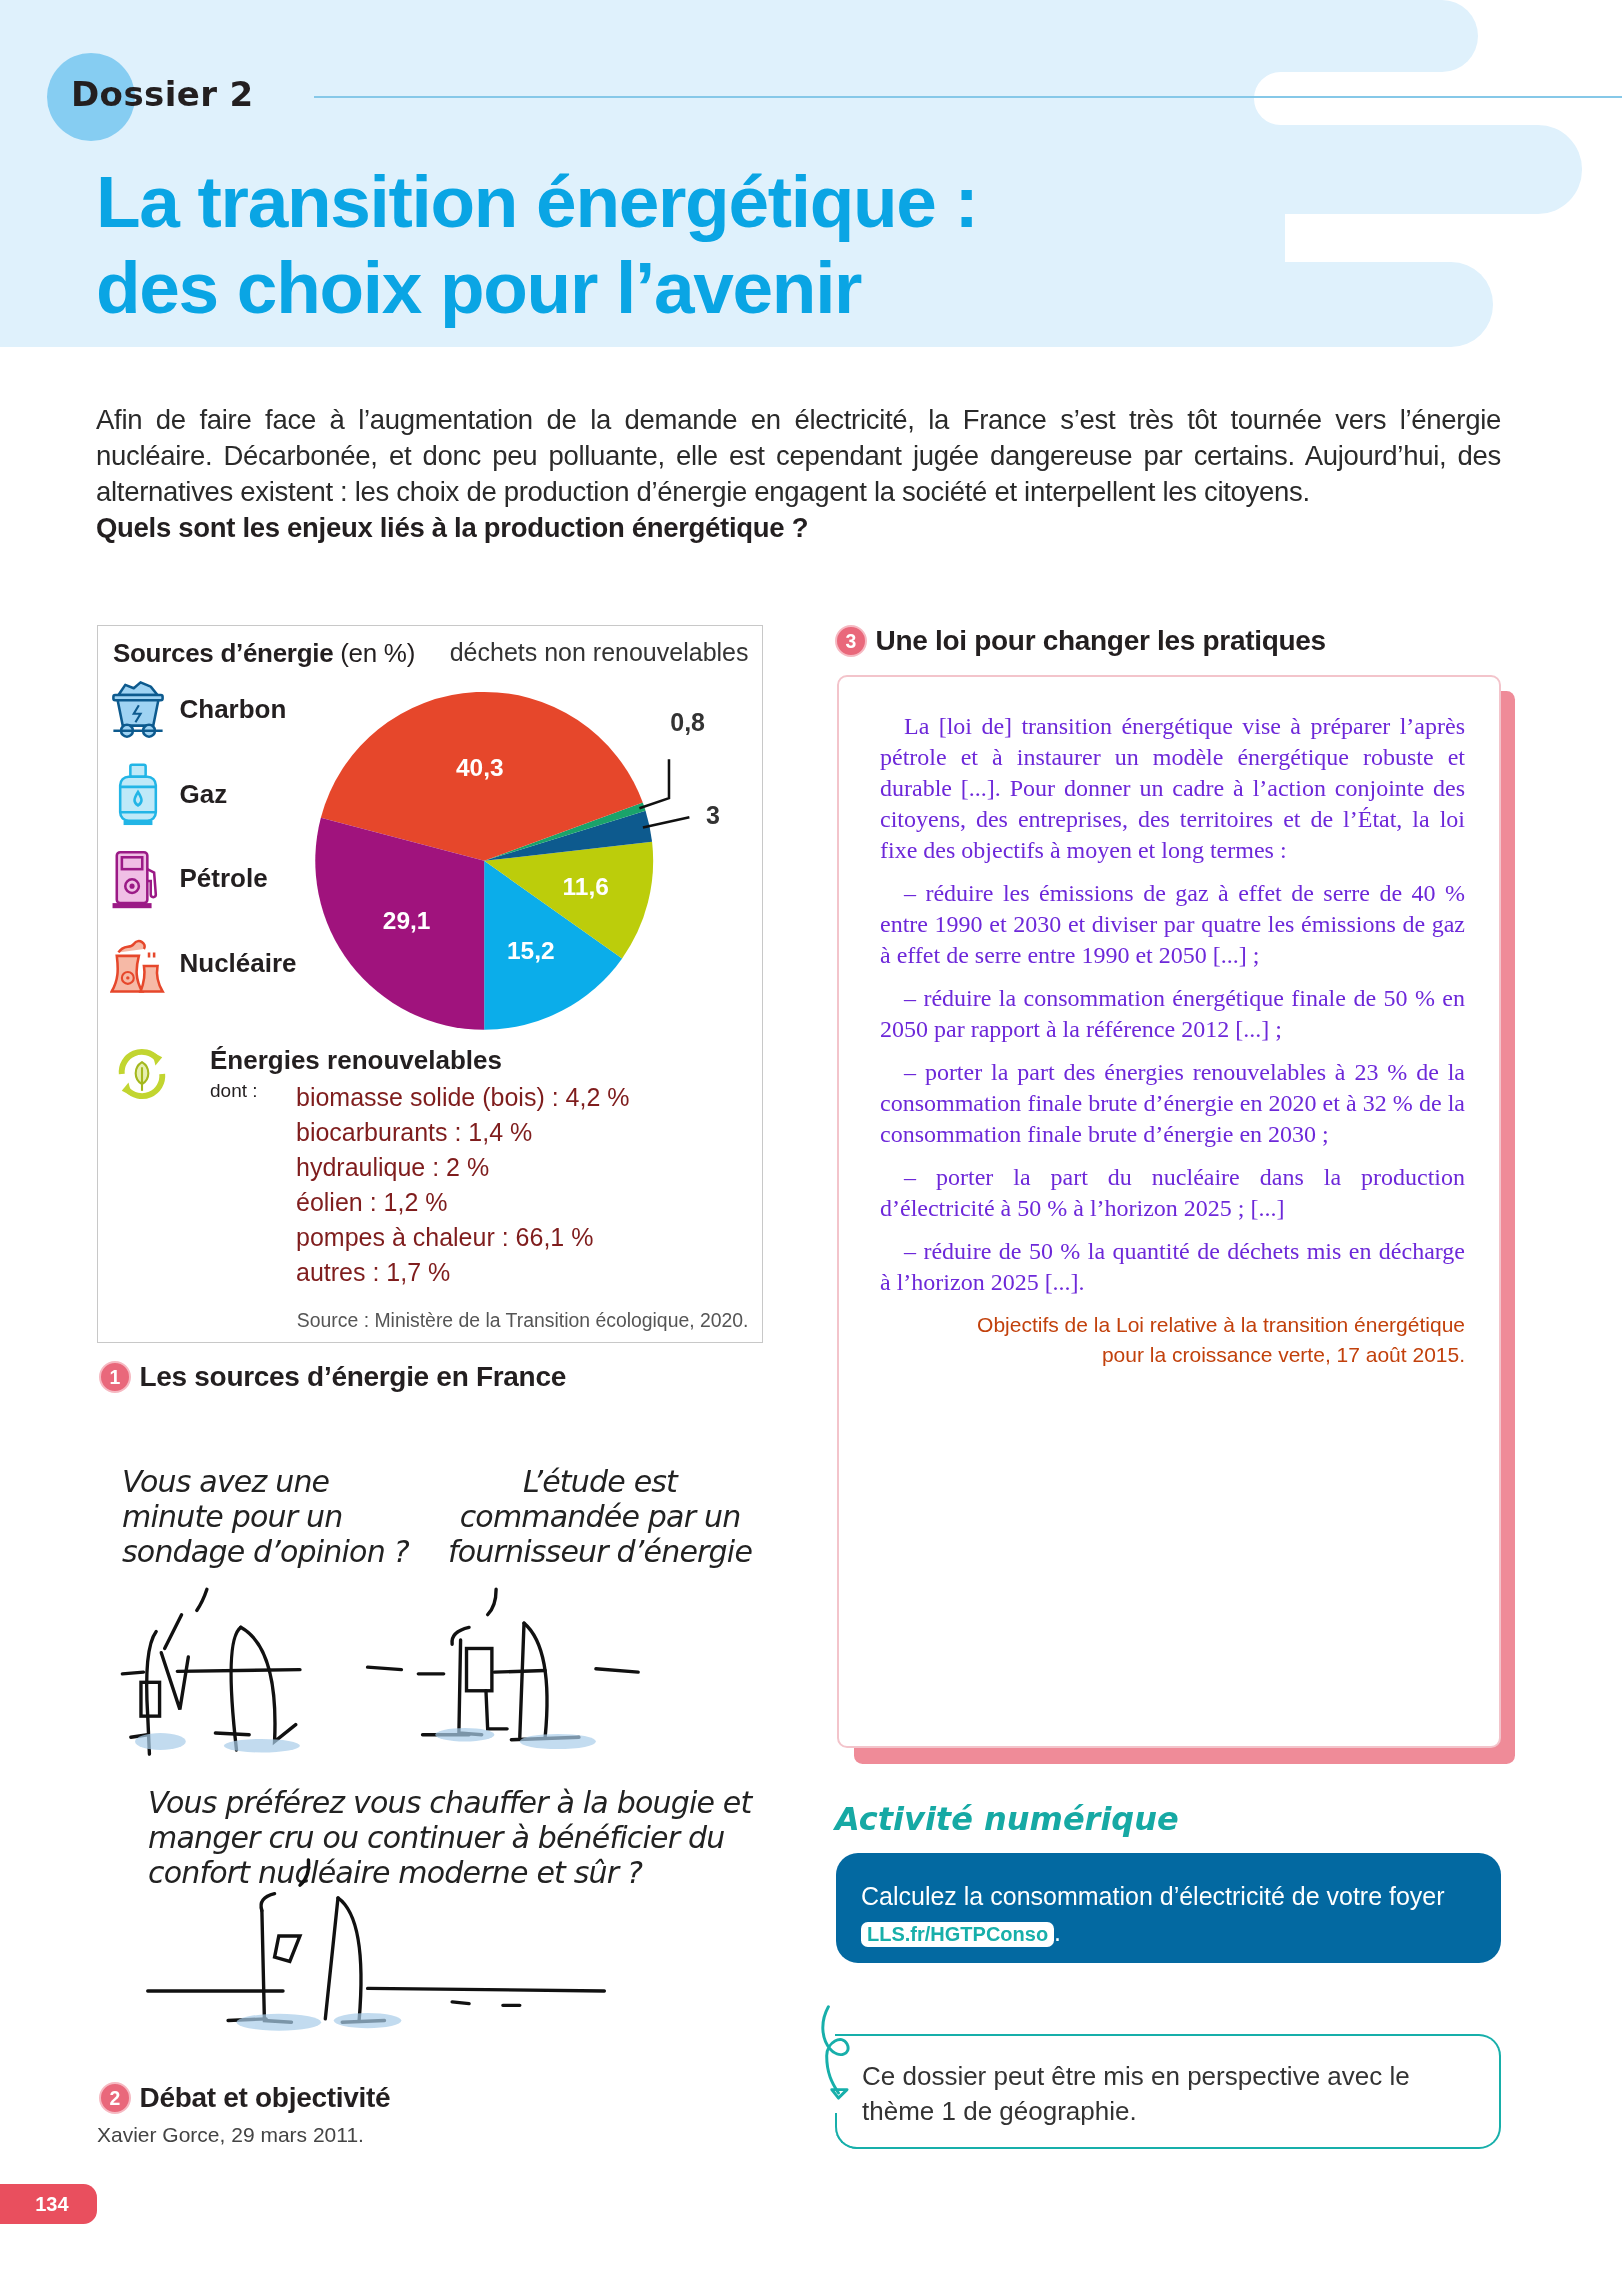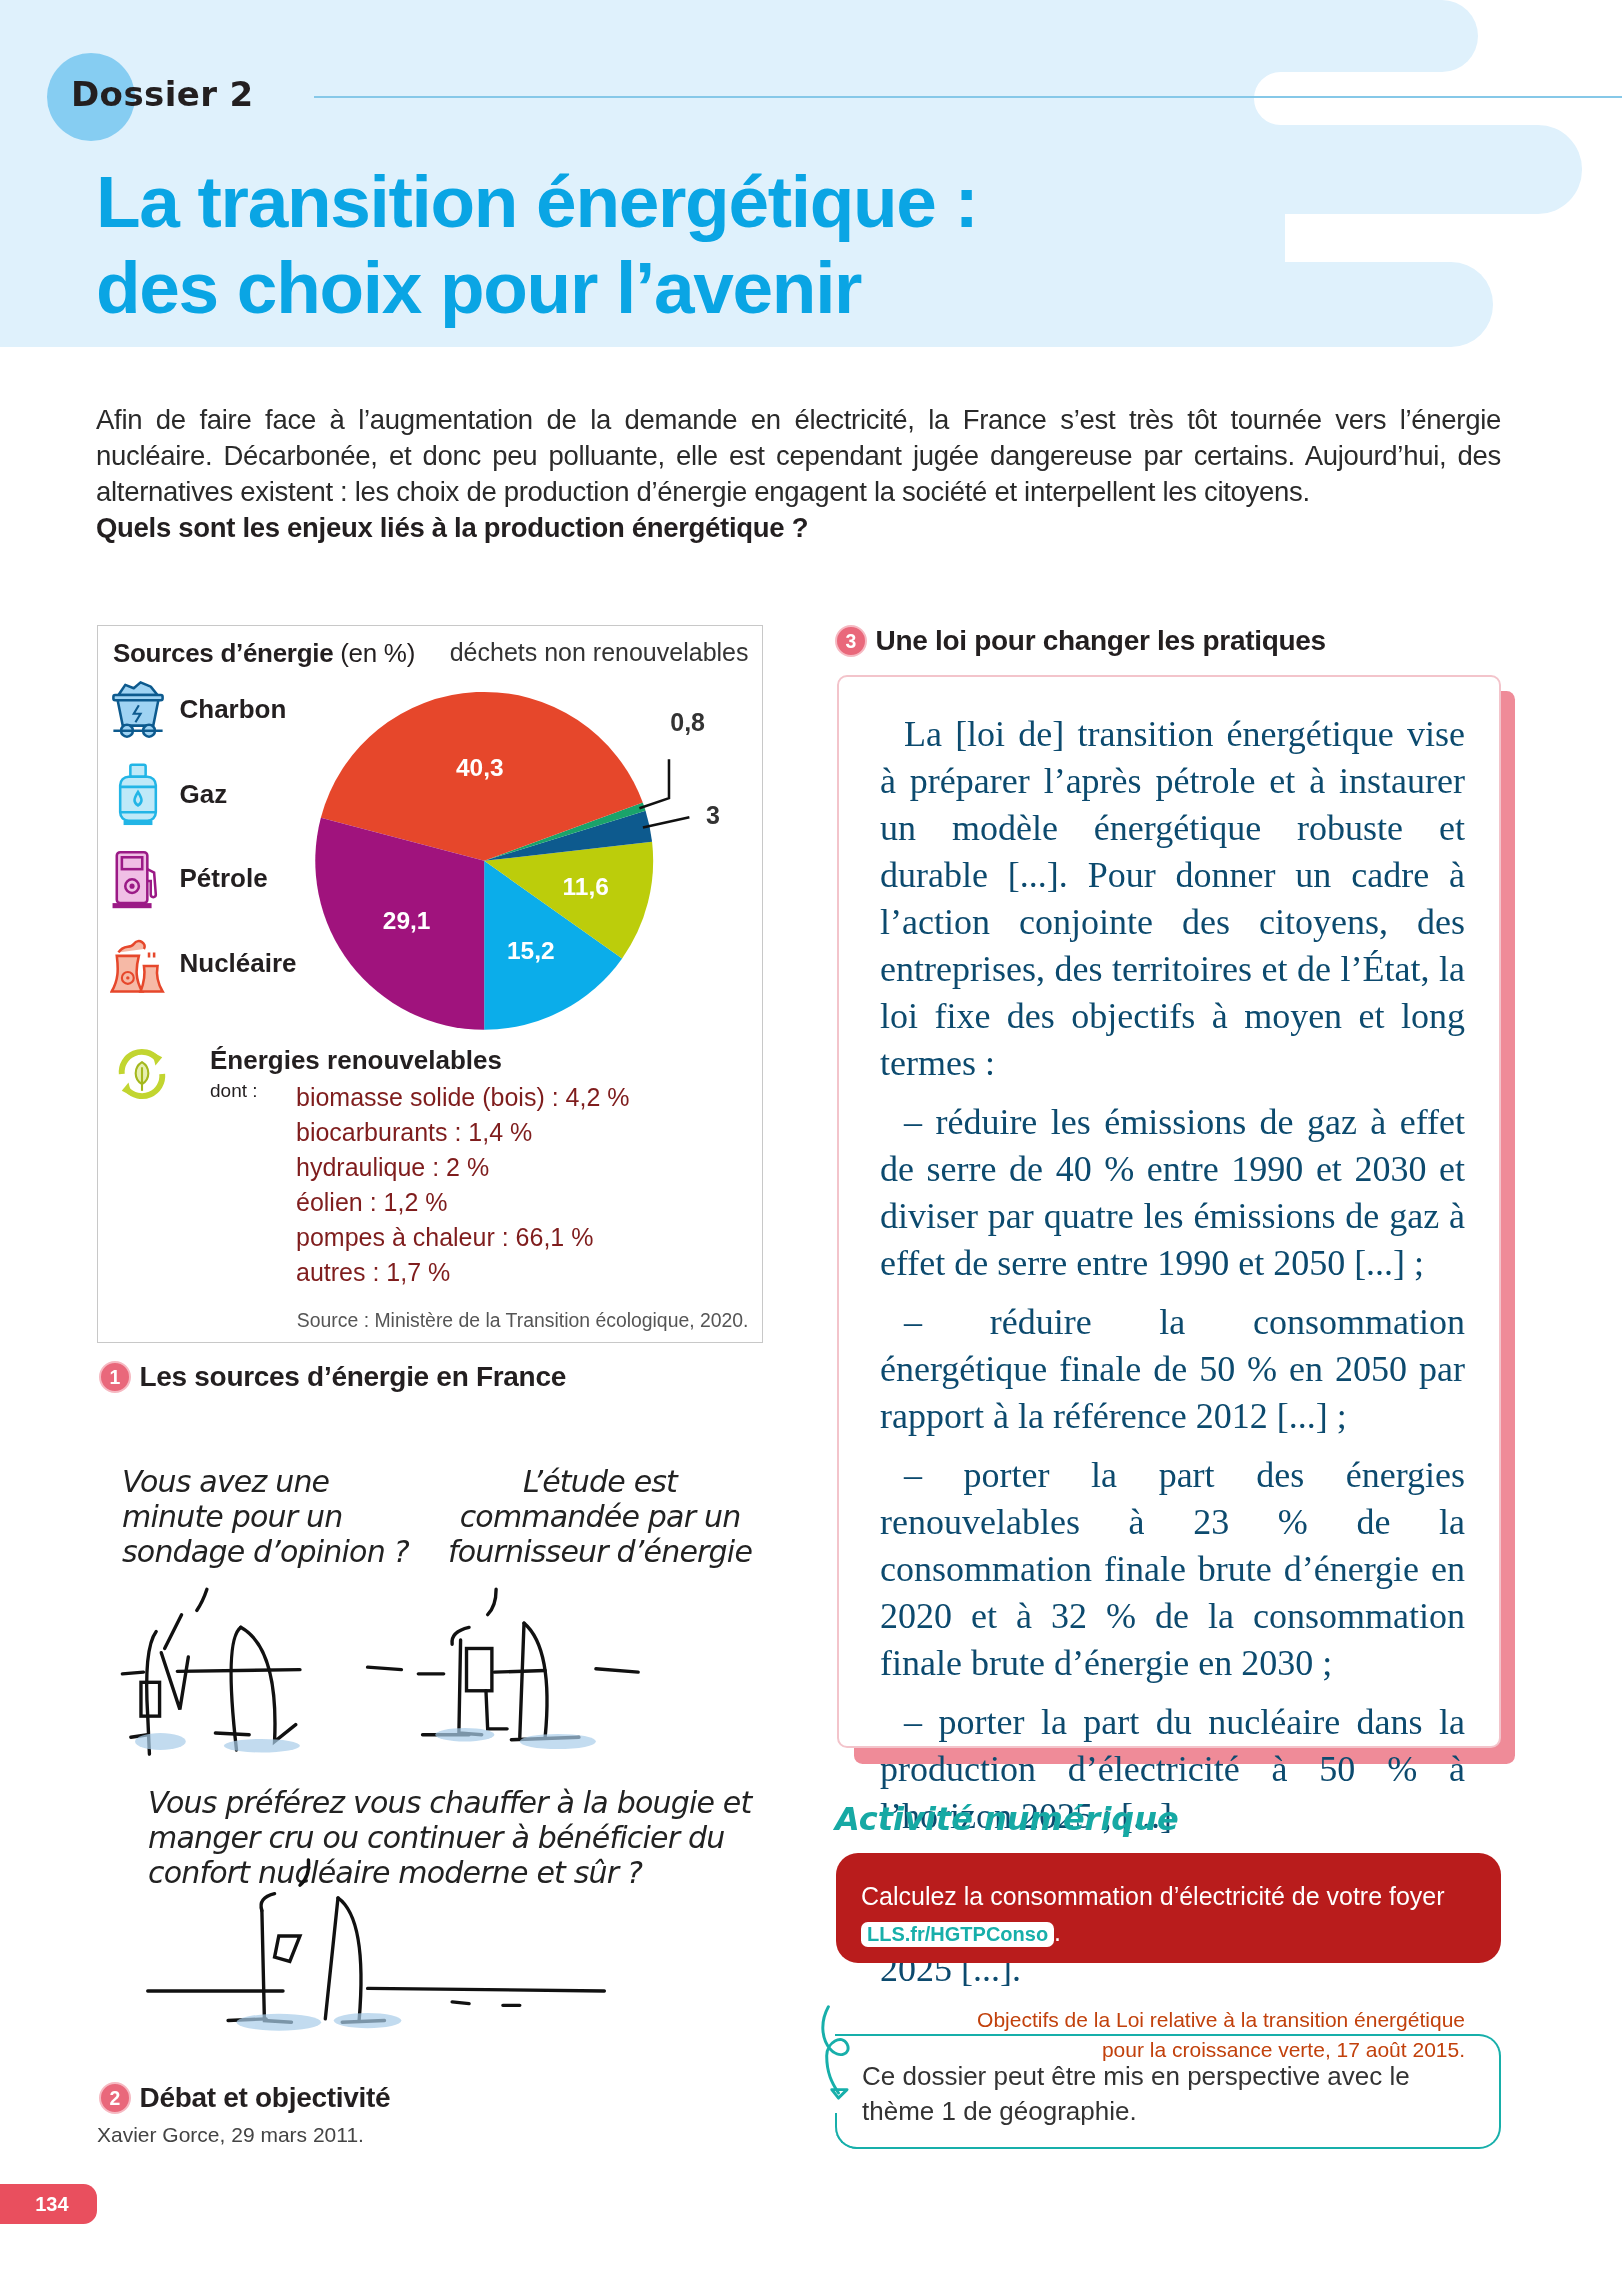--- a/index.html
+++ b/index.html
@@ -51,26 +51,26 @@
   
   .cartoon { position: absolute; left: 97px; top: 1437px; width: 668px; height: 609px; }
   .cartoon-text { position: absolute; font-family: "DejaVu Sans", sans-serif; font-size: 30px; line-height: 35px; color: #222; font-style: italic; letter-spacing: -0.8px; }
   .credit { position: absolute; left: 97px; top: 2123px; font-size: 21px; color: #444; }
 
   .page-number { position: absolute; left: 0; top: 2184px; width: 97px; height: 40px; background: #e94f5e; border-radius: 0 13.5px 13.5px 0; color: #fff; font-weight: bold; font-size: 20px; display: flex; align-items: center; justify-content: center; padding-left: 6.8px; }
 
   
   .law-shadow { position: absolute; left: 854px; top: 691px; width: 661px; height: 1073px; background: #ef8b98; border-radius: 8.5px; }
   .law-box { position: absolute; left: 837px; top: 675px; width: 664px; height: 1073px; background: #fff; border: 2.5px solid #f3c4cb; border-radius: 10px; padding: 34px 34px 0 41px; }
-  .law-p { font-family: "Liberation Serif", "DejaVu Serif", serif; font-size: 36px; line-height: 47px; color: #0c4a6e; text-align: justify; text-indent: 24px; margin-bottom: 12px; }
+  .law-p { font-family: "Liberation Serif", "DejaVu Serif", serif; font-size: 24px; line-height: 31px; color: #6d28d9; text-align: justify; text-indent: 24px; margin-bottom: 12px; }
   .law-source { font-size: 21px; line-height: 30px; color: #c2410c; text-align: right; margin-top: 3.4px; }
 
   
   .act-title { position: absolute; left: 835px; top: 1800px; font-family: "DejaVu Sans", sans-serif; font-style: italic; font-weight: bold; font-size: 32px; color: #16a9a4; }
-  .act-box { position: absolute; left: 836px; top: 1853px; width: 665px; height: 110px; background: #b91c1c; border-radius: 22px; padding: 25px 25px 0 25px; color: #fff; font-size: 25px; line-height: 36px; }
+  .act-box { position: absolute; left: 836px; top: 1853px; width: 665px; height: 110px; background: #0369a1; border-radius: 22px; padding: 25px 25px 0 25px; color: #fff; font-size: 25px; line-height: 36px; }
   .act-link { display: inline-block; background: #fff; color: #17afaa; font-weight: bold; font-size: 20px; line-height: 25px; padding: 0 6px; border-radius: 6.8px; }
 
   
   .persp-box { position: absolute; left: 835px; top: 2034px; width: 666px; height: 115px; border: 2.5px solid #17afaa; border-top-left-radius: 0; border-radius: 0 22px 22px 22px; border-left: none; }
   .persp-left { position: absolute; left: 835px; top: 2113px; width: 25px; height: 36px; border-left: 2.5px solid #17afaa; border-bottom: 2.5px solid #17afaa; border-bottom-left-radius: 22px; }
   .persp-text { position: absolute; left: 862px; top: 2059px; font-size: 26px; line-height: 35px; color: #333; }
   .persp-curl { position: absolute; left: 813px; top: 2005px; width: 68px; height: 110px; }
 </style>
 </head>
 <body>

